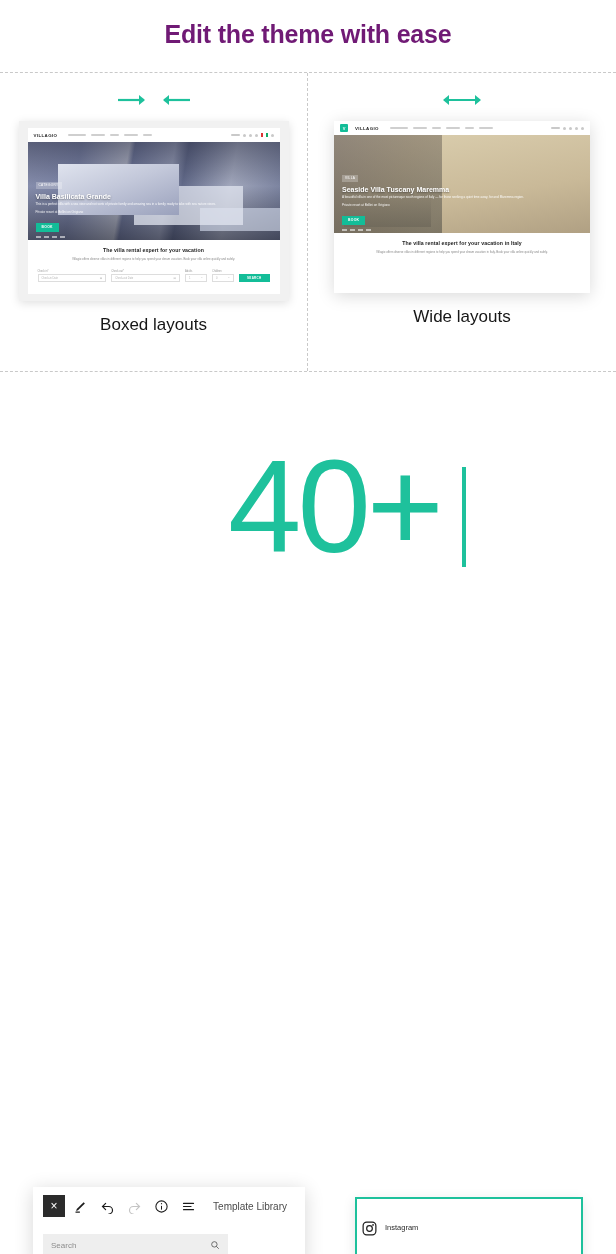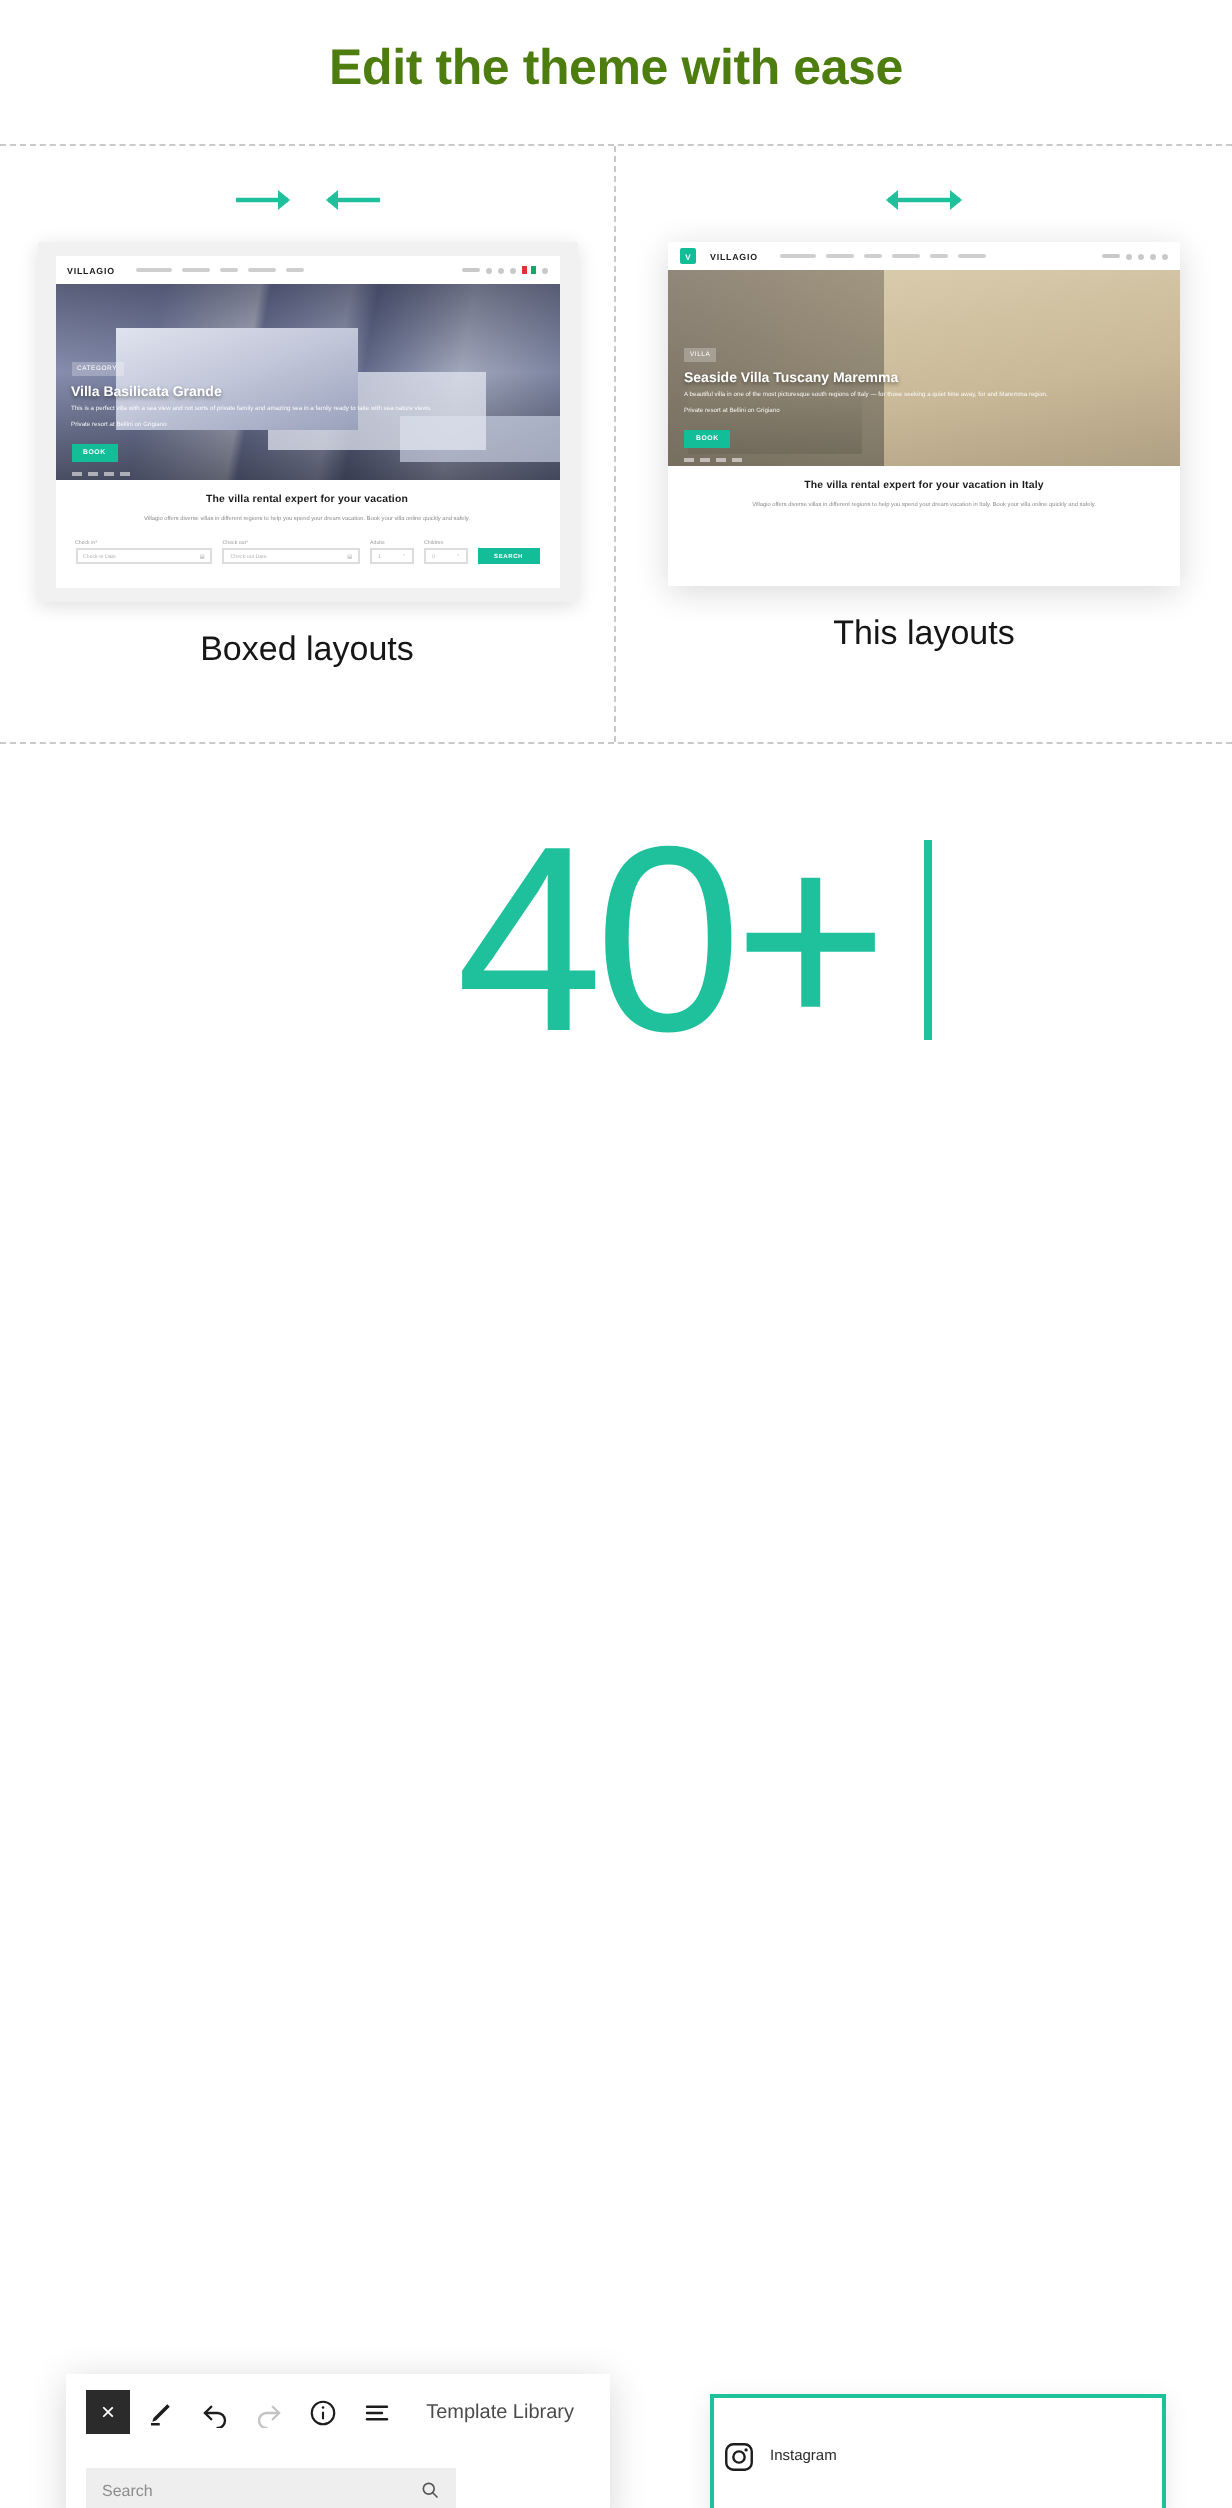--- a/index.html
+++ b/index.html
@@ -12,21 +12,21 @@
     position: relative;
   }
 
   
   .page-heading {
     text-align: center;
     font-size: 25px;
     font-weight: bold;
     letter-spacing: -0.2px;
     padding-top: 20px;
-    color: #4d7c0f;
+    color: #701a75;
   }
 
   
   .layouts-section {
     position: relative;
     margin-top: 23px;
     border-top: 1px dashed #c9c9c9;
     border-bottom: 1px dashed #c9c9c9;
     height: 300px;
     display: flex;
@@ -134,21 +134,21 @@
   .m-lbl { font-size: 2.6px; color: #9a9a9a; margin-bottom: 1.5px; display:block;}
   .m-input { height: 8px; border: 1px solid #ddd; background: #fff; font-size: 2.6px; color:#b5b5b5;
              display:flex; align-items:center; padding: 0 3px; justify-content: space-between;}
   .m-search-btn { background:#13bd98; color:#fff; font-size:3px; font-weight:bold; height:8px;
                   padding:0 8px; display:flex; align-items:center; letter-spacing:.3px;}
 
   
   .forty-section {
     height: 195px;
     display: flex;
-    align-items: center;
+    align-items: flex-end;
     justify-content: center;
     gap: 22px;
     padding-left: 30px;
     margin-left: 48px;
   }
   .big-number {
     font-size: 132px;
     line-height: 0.92;
     color: #1ec19c;
     font-weight: normal;
@@ -342,21 +342,21 @@
               </div>
           </div>
           <div class="m-body">
             <div class="m-title2">The villa rental expert for your vacation in Italy</div>
             <div class="m-par">Villagio offers diverse villas in different regions to help you spend your dream vacation in Italy. Book your villa online quickly and safely.</div>
           </div>
         </div>
       </div>
     </div>
 
-    <div class="layout-caption">This layouts</div>
+    <div class="layout-caption">Wide layouts</div>
   </div>
 </div>
 
 <div class="forty-section">
   <div class="big-number">40+</div>
   <div class="forty-divider"></div>
 </div>
 
 <div class="editor-area">
 

